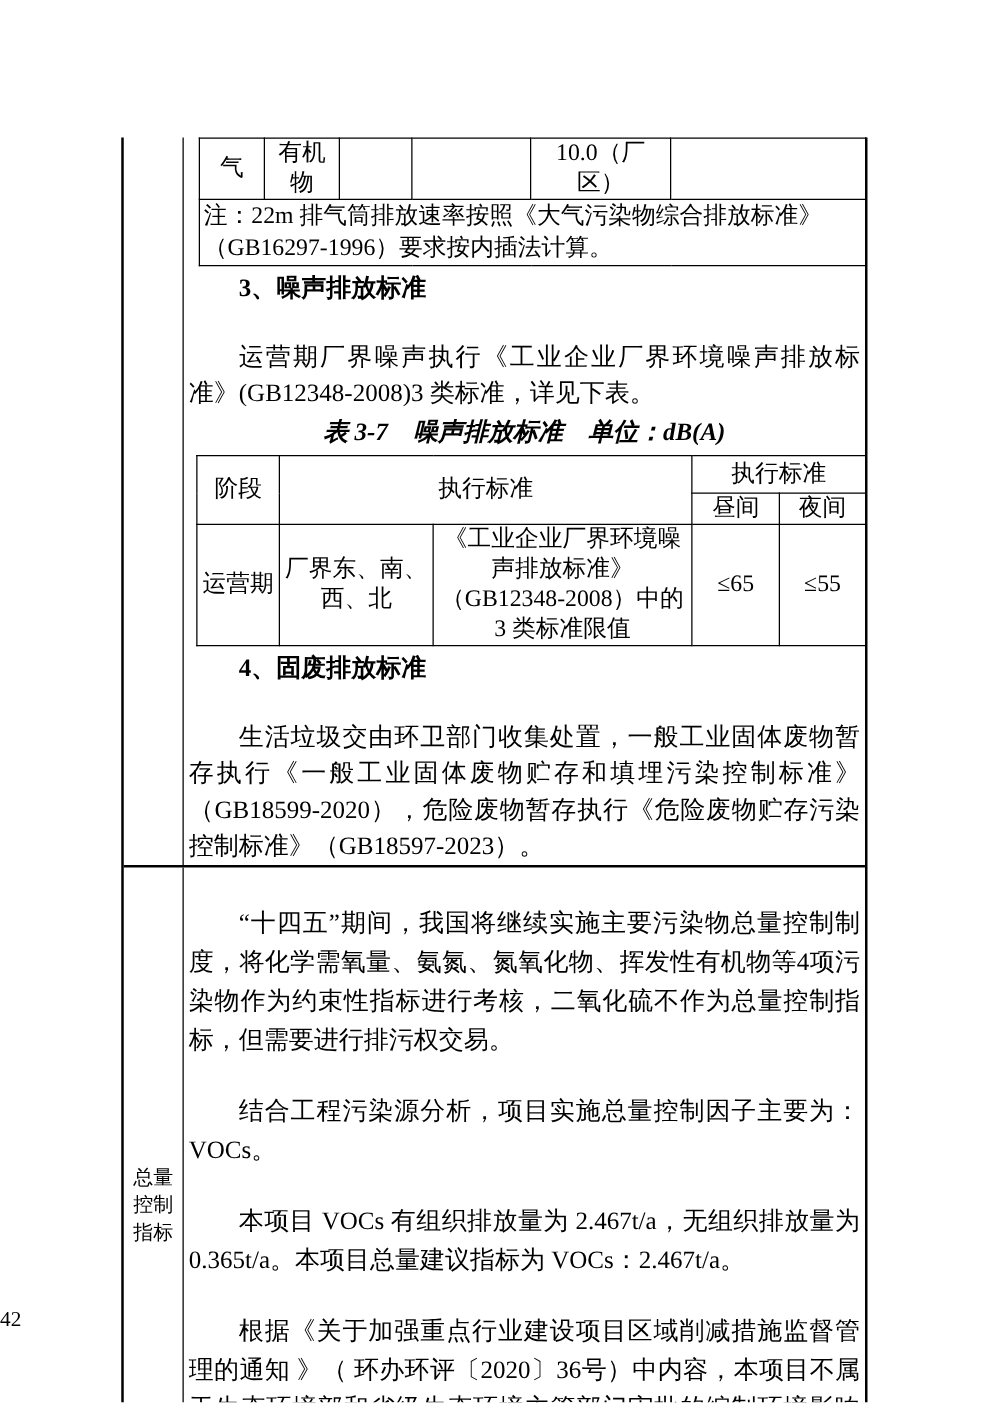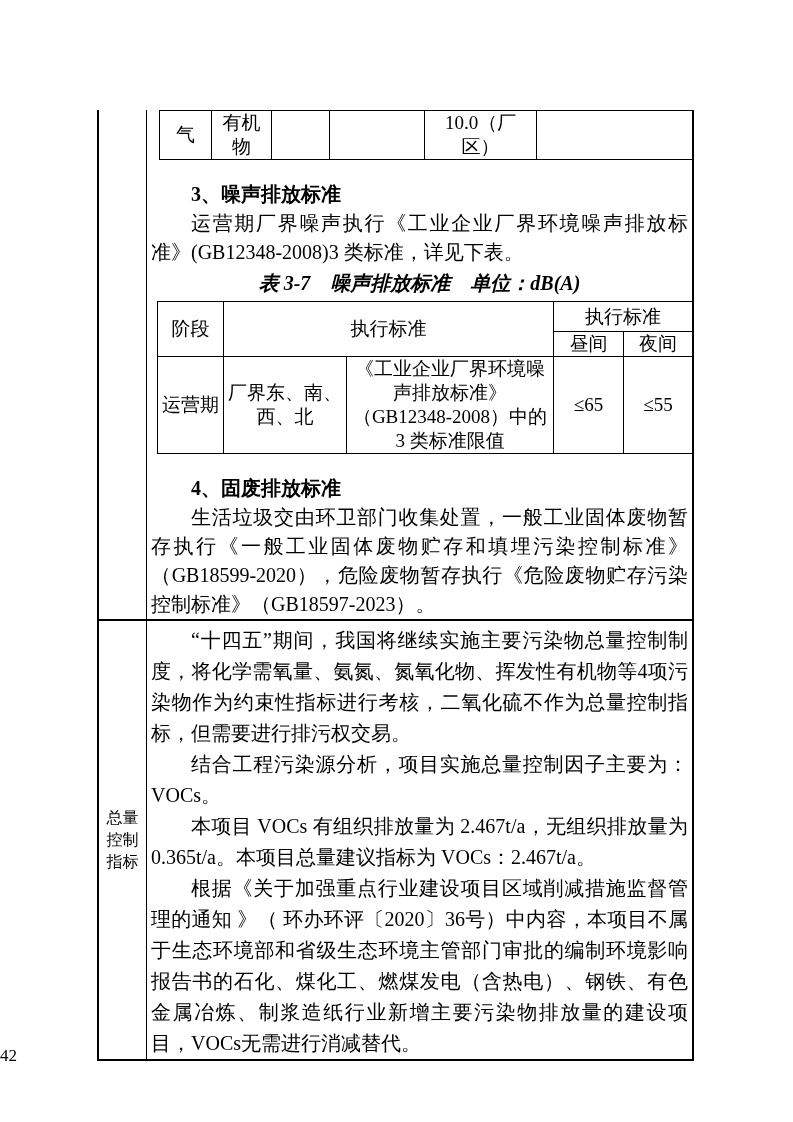--- a/index.html
+++ b/index.html
@@ -31,22 +31,22 @@
 
   table { border-collapse:collapse; table-layout:fixed; }
   td { border:1px solid #000; text-align:center; vertical-align:middle; font-size:19px; line-height:24px; padding:0 2px; overflow:hidden; }
 
   
   .gas-table { margin-left:8px; width:533px; }
   .gas-table .gas-row td { height:25px; }
   .gas-table .note-cell { text-align:left; height:49px; line-height:26px; padding:0 3px; }
 
   
-  .heading { font-weight:bold; text-indent:2em; line-height:29px; margin-top:20px; }
-  .para { text-align:justify; text-indent:2em; line-height:29px; }
+  .heading { font-weight:bold; text-indent:2em; line-height:29px; margin-top:4px; }
+  .para { text-align:justify; text-indent:2em; line-height:29px;margin-top:26px; }
   .caption { font-weight:bold; text-align:center; line-height:29px; margin-top:2px;font-style:italic; }
 
   
   .noise-table { margin-left:6px; width:535px; margin-top:3px; }
   .noise-table .hrow1 td { height:30px; }
   .noise-table .hrow2 td { height:24px; }
   .noise-table .drow td { height:50px; }
 
   .row2 .para { line-height:31px; }
 
@@ -76,20 +76,23 @@
               <col style="width:156px">
           </colgroup>
           <tbody>
             <tr class="gas-row">
               <td>气</td>
               <td>有机物</td>
               <td></td>
               <td></td>
               <td>10.0（厂区）</td>
               <td></td>
+            </tr>
+            <tr>
+              <td class="note-cell" colspan="6">注：22m 排气筒排放速率按照《大气污染物综合排放标准》（GB16297-1996）要求按内插法计算。</td>
             </tr>
           </tbody>
         </table>
 
         <div class="heading">3、噪声排放标准</div>
         <div class="para">运营期厂界噪声执行《工业企业厂界环境噪声排放标准》(GB12348-2008)3 类标准，详见下表。</div>
         <div class="caption">表 3-7　噪声排放标准　单位：dB(A)</div>
 
         <table class="noise-table">
           <colgroup>

